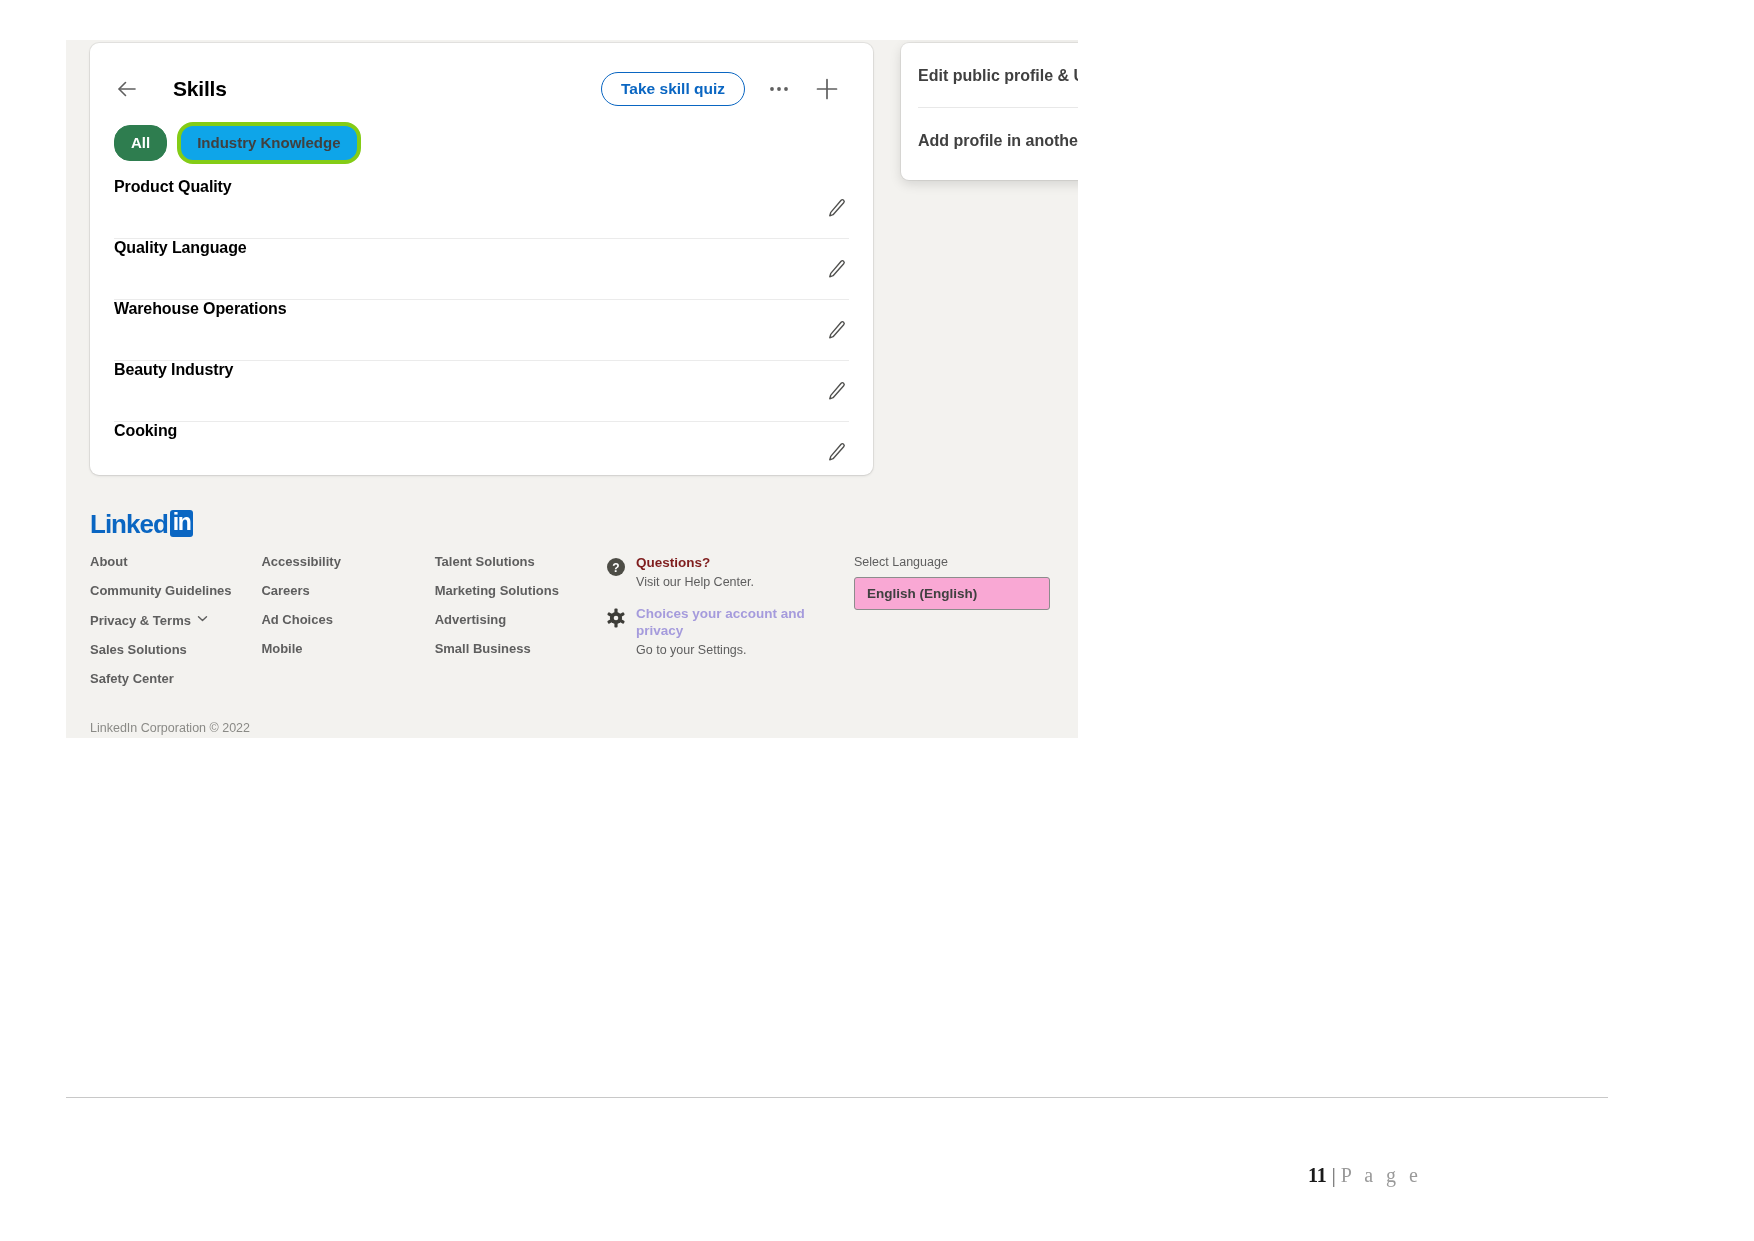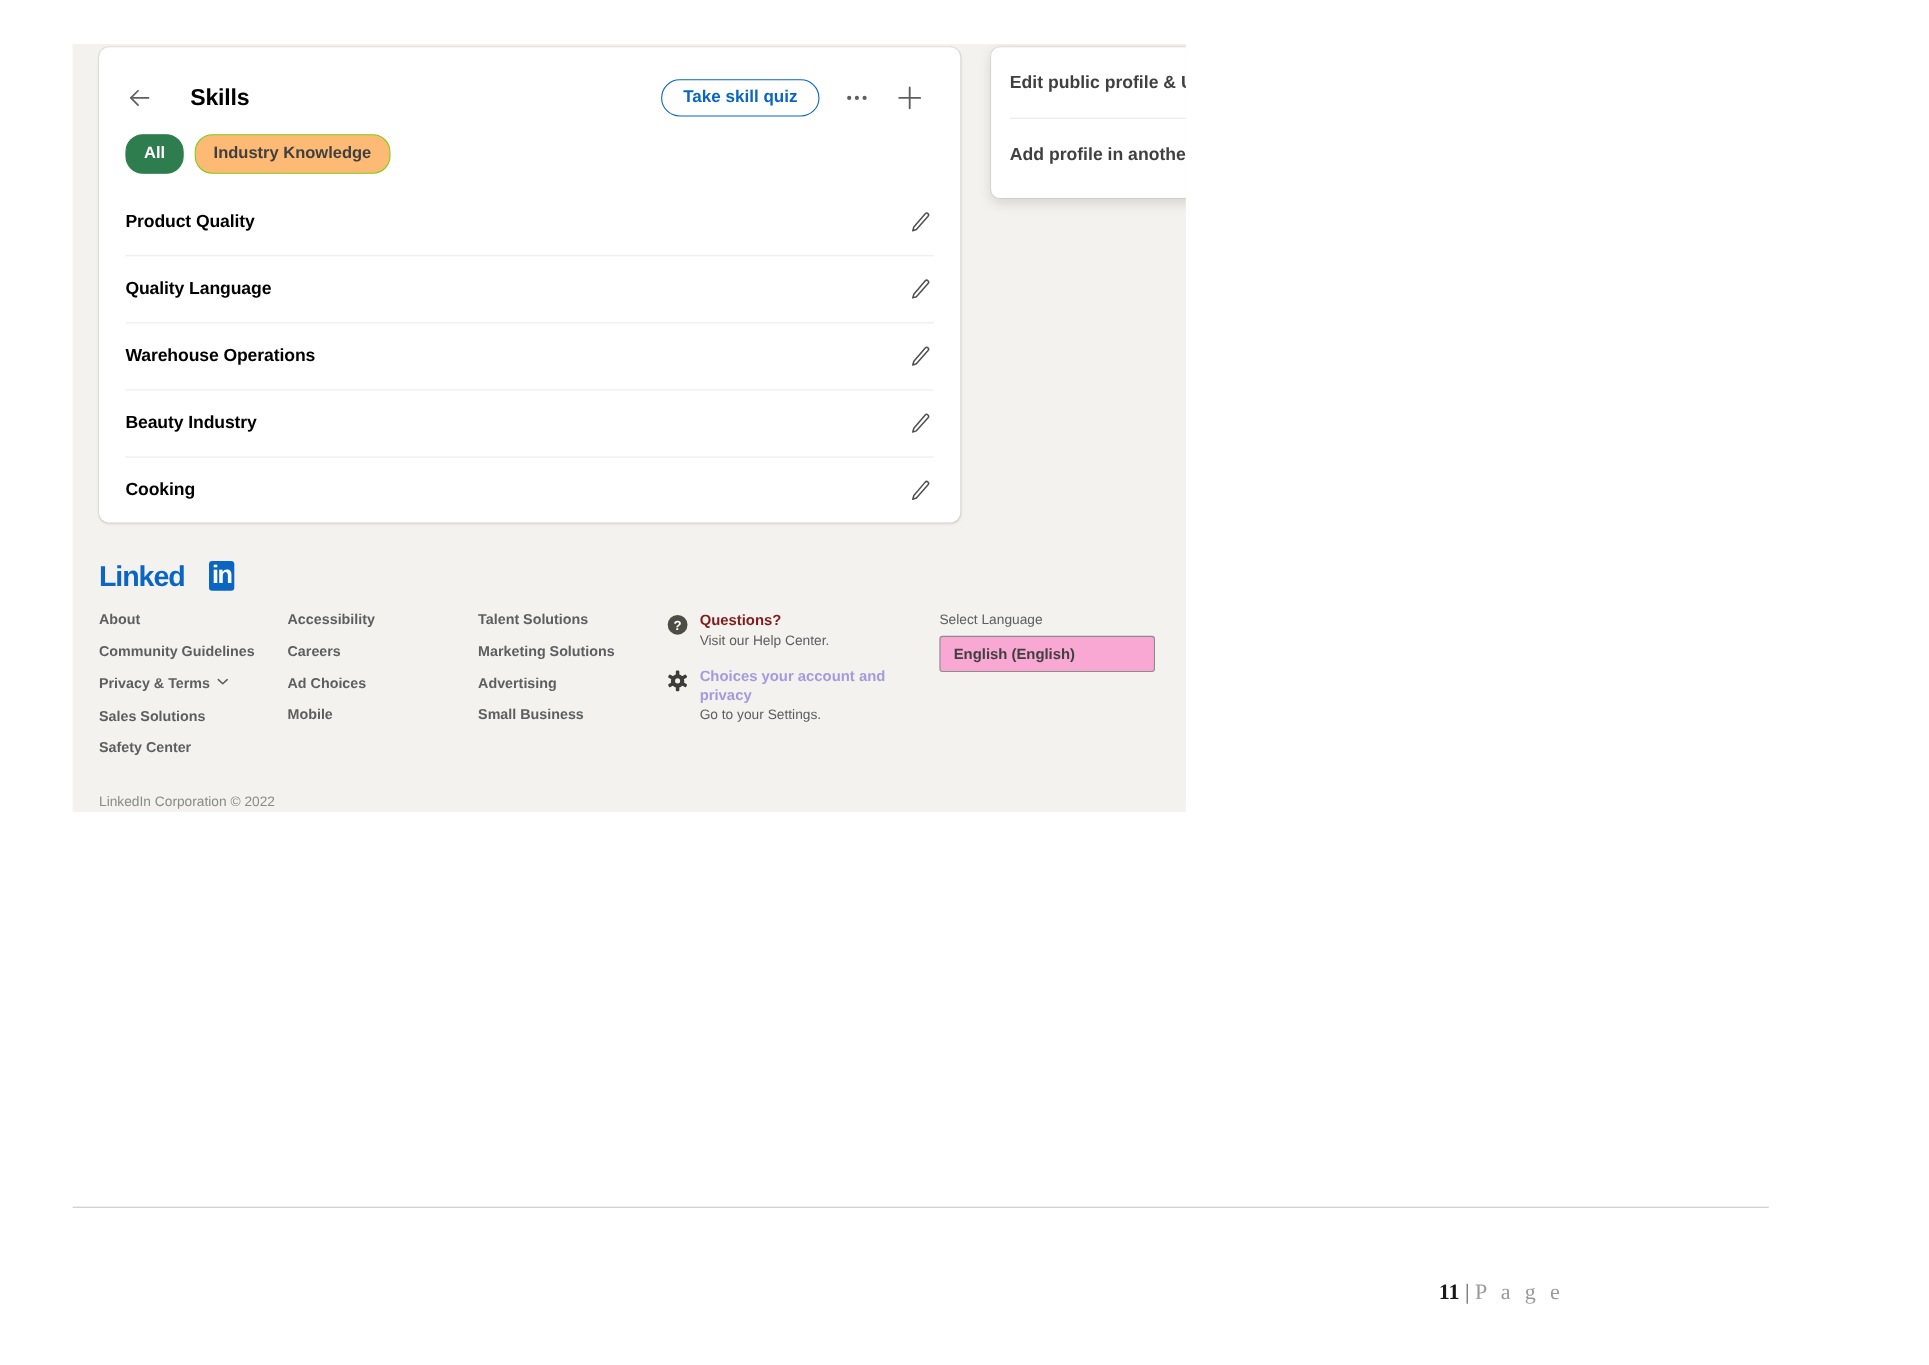--- a/index.html
+++ b/index.html
@@ -115,32 +115,31 @@
     cursor: pointer;
     white-space: nowrap;
     font-family: "Liberation Sans", sans-serif;
   }
   .pill-selected {
     background: #2e7d4f;
     color: #ffffff;
     border: 1px solid #2e7d4f;
   }
   .pill-plain {
-    background: #fdba74;
+    background: #0ea5e9;
     color: #404040;
-    border: 1px solid #84cc16;
+    border: 4px solid #84cc16;
   }
 
   
   .skill-list { padding: 0 24px 0 24px; margin-top: 14px; }
   .skill-row {
     position: relative;
     height: 60px;
     display: flex;
-    align-items: center;
   }
   .skill-row + .skill-row { border-top: 1px solid #ebebeb; }
   .skill-name {
     font-size: 16px;
     font-weight: bold;
     color: #000000;
     letter-spacing: -.1px;
   }
   .edit-pencil {
     position: absolute;
@@ -183,21 +182,20 @@
   }
   .li-logo {
     font-size: 26px;
     font-weight: bold;
     color: #0a66c2;
     letter-spacing: -1px;
     display: inline-flex;
     align-items: center;
     line-height: 1;
     font-family: "Liberation Sans", sans-serif;
-    gap: 20px;
   }
   .li-logo .in-box {
     background: #0a66c2;
     color: #ffffff;
     border-radius: 3px;
     padding: 1px 3px 3px 3px;
     margin-left: 2px;
     font-size: 23px;
     letter-spacing: -1.5px;
     line-height: 1;

